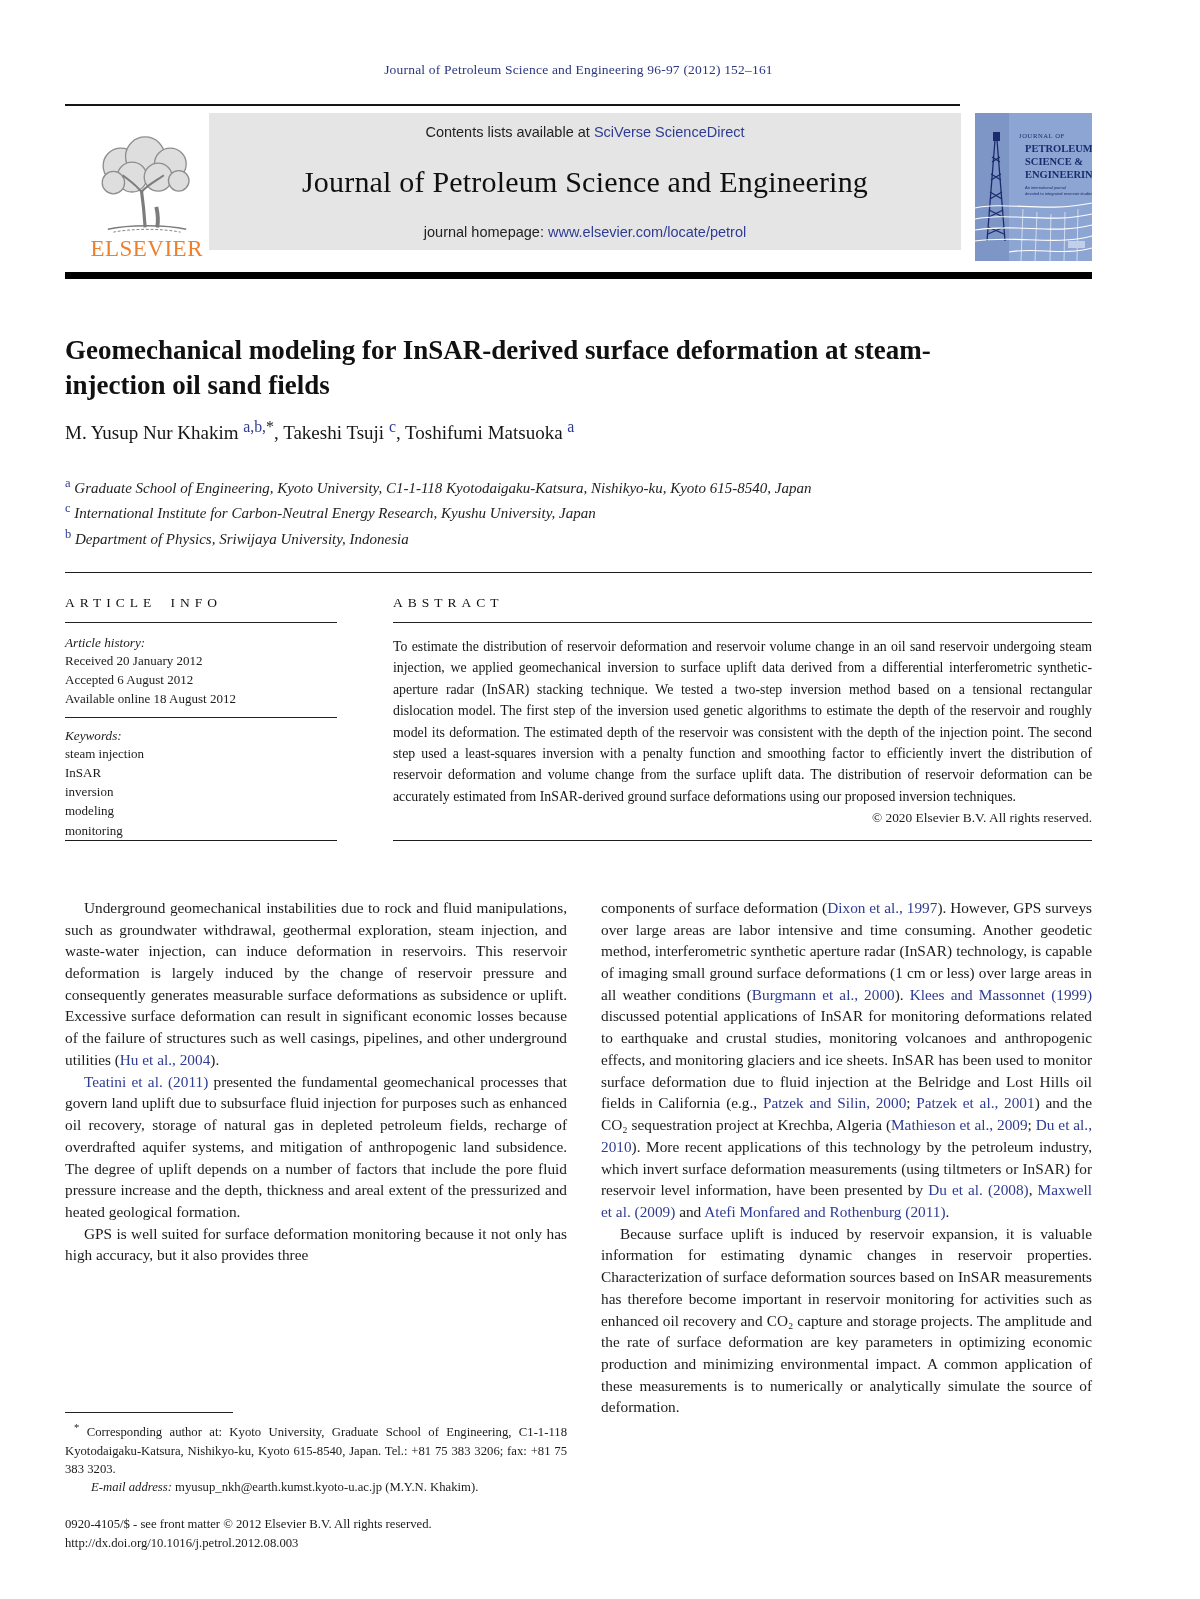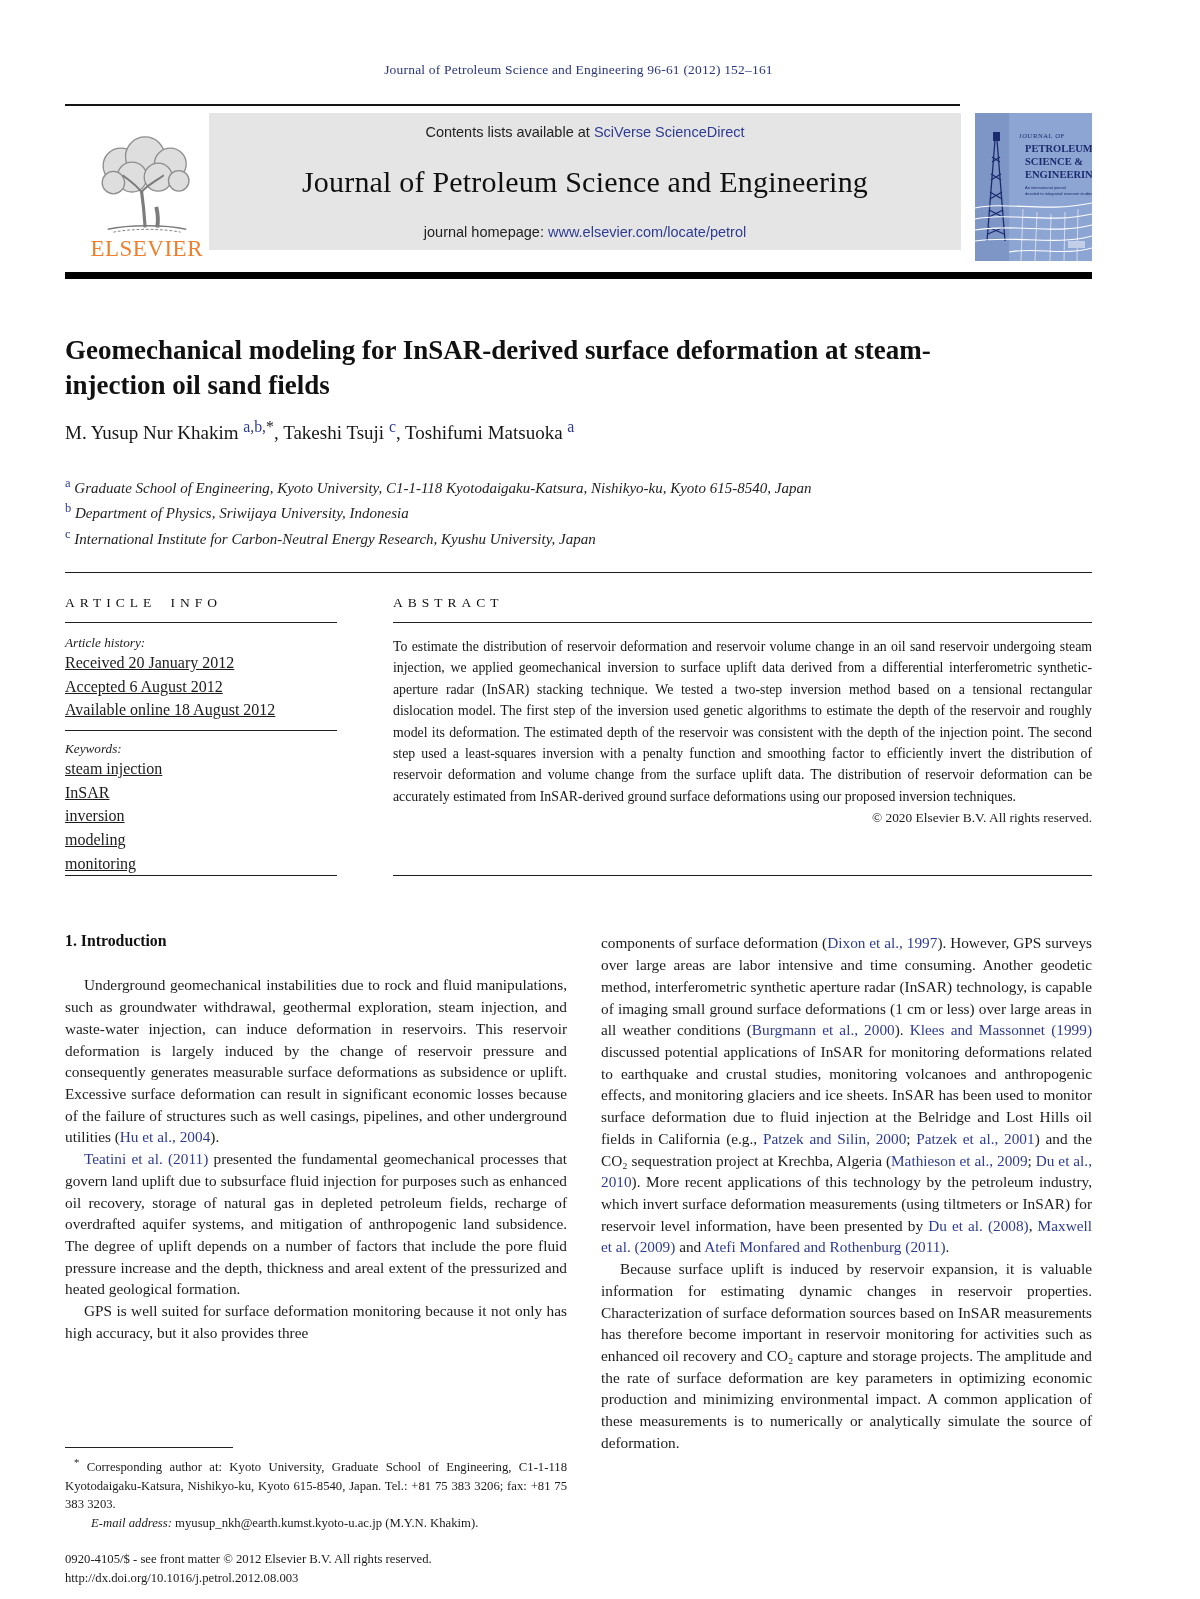--- a/index.html
+++ b/index.html
@@ -50,21 +50,21 @@
 
   .rule-full { margin-top:22px; border-top:1.6px solid #1d1d1d; }
 
   
   .info-grid { display:flex; align-items:stretch; }
   .info-col { width:272px; margin-right:56px; border-bottom:1.3px solid #1d1d1d; }
   .abs-col { flex:1; border-bottom:1.3px solid #1d1d1d; }
   .col-heading { margin-top:22px; font-size:13.5px; color:#111; letter-spacing:5px; word-spacing:6px; }
   .col-head-rule { margin-top:11px; border-top:1.3px solid #222; }
   .info-label { margin-top:12px; font-size:13.2px; font-style:italic; }
-  .info-line { font-size:16px; line-height:1.48;text-decoration:underline; }
+  .info-line { font-size:13px; line-height:1.48; }
   .info-mid-rule { margin-top:8px; margin-bottom:10px; border-top:1.3px solid #222; }
   .abs-text { margin-top:13px; font-size:13.8px; line-height:1.55; text-align:justify; color:#151515; }
   .abs-copyright { margin-top:3px; font-size:13.4px; text-align:right; }
 
   
   .body-grid { display:flex; margin-top:56px; height:656px; }
   .body-col-left { width:502px; margin-right:34px; display:flex; flex-direction:column; }
   .body-col-right { flex:1; }
   .sec-heading { font-size:15.8px; font-weight:bold; margin-bottom:24px; color:#111; }
   p.bodytext { font-size:15.3px; line-height:1.42; text-align:justify; color:#1b1b1b; }
@@ -77,21 +77,21 @@
   .fn-rule { width:168px; border-top:1.5px solid #222; margin-bottom:7px; }
   .fn-line1 { text-indent:9px; text-align:justify; }
   .fn-line2 { text-indent:26px; }
   .issn-block { margin-top:18px; font-size:12.7px; line-height:1.5; }
 </style>
 </head>
 <body>
 
 <div class="content">
 
-  <div class="running-head">Journal of Petroleum Science and Engineering 96-61 (2012) 152–161</div>
+  <div class="running-head">Journal of Petroleum Science and Engineering 96-97 (2012) 152–161</div>
 
   <div class="head-rule-top"></div>
   <div class="masthead">
 
     <div class="logo-box">
       <span>
         <svg width="112" height="98" viewBox="0 0 120 105">
           <g stroke="#8d8d8d" stroke-width="1.4" fill="#dedede">
             <circle cx="32" cy="32" r="19"></circle>
             <circle cx="58" cy="22" r="21"></circle>
@@ -152,22 +152,22 @@
         <rect x="93" y="128" width="17" height="7" fill="#c3cfe8"></rect>
       </svg>
     </div>
   </div>
   <div class="head-bar"></div>
 
   <h1 class="article-title">Geomechanical modeling for InSAR-derived surface deformation at steam-injection oil sand fields</h1>
   <div class="authors"><span>M. Yusup Nur Khakim </span><sup class="s-blue">a,b,</sup><sup class="s-dark">*</sup><span>, Takeshi Tsuji </span><sup class="s-blue">c</sup><span>, Toshifumi Matsuoka </span><sup class="s-blue">a</sup></div>
   <div class="affiliations">
     <div><sup class="s-blue">a</sup><span> Graduate School of Engineering, Kyoto University, C1-1-118 Kyotodaigaku-Katsura, Nishikyo-ku, Kyoto 615-8540, Japan</span></div>
+    <div><sup class="s-blue">c</sup><span> International Institute for Carbon-Neutral Energy Research, Kyushu University, Japan</span></div>
     <div><sup class="s-blue">b</sup><span> Department of Physics, Sriwijaya University, Indonesia</span></div>
-    <div><sup class="s-blue">c</sup><span> International Institute for Carbon-Neutral Energy Research, Kyushu University, Japan</span></div>
   </div>
 
   <div class="rule-full"></div>
 
   <div class="info-grid">
     <div class="info-col">
       <div class="col-heading">ARTICLE INFO</div>
       <div class="col-head-rule"></div>
       <div class="info-label">Article history:</div>
       <div class="info-line">Received 20 January 2012</div>
@@ -184,21 +184,20 @@
     <div class="abs-col">
       <div class="col-heading">ABSTRACT</div>
       <div class="col-head-rule"></div>
       <div class="abs-text">To estimate the distribution of reservoir deformation and reservoir volume change in an oil sand reservoir undergoing steam injection, we applied geomechanical inversion to surface uplift data derived from a differential interferometric synthetic-aperture radar (InSAR) stacking technique. We tested a two-step inversion method based on a tensional rectangular dislocation model. The first step of the inversion used genetic algorithms to estimate the depth of the reservoir and roughly model its deformation. The estimated depth of the reservoir was consistent with the depth of the injection point. The second step used a least-squares inversion with a penalty function and smoothing factor to efficiently invert the distribution of reservoir deformation and volume change from the surface uplift data. The distribution of reservoir deformation can be accurately estimated from InSAR-derived ground surface deformations using our proposed inversion techniques.</div>
       <div class="abs-copyright">© 2020 Elsevier B.V. All rights reserved.</div>
     </div>
   </div>
 
   <div class="body-grid">
     <div class="body-col-left">
-      <h2 class="sec-heading">1.  Introduction</h2>
       <p class="bodytext indent"><span>Underground geomechanical instabilities due to rock and fluid manipulations, such as groundwater withdrawal, geothermal exploration, steam injection, and waste-water injection, can induce deformation in reservoirs. This reservoir deformation is largely induced by the change of reservoir pressure and consequently generates measurable surface deformations as subsidence or uplift. Excessive surface deformation can result in significant economic losses because of the failure of structures such as well casings, pipelines, and other underground utilities (</span><span class="seg-link">Hu et al., 2004</span><span>).</span></p>
       <p class="bodytext indent"><span class="seg-link">Teatini et al. (2011)</span><span> presented the fundamental geomechanical processes that govern land uplift due to subsurface fluid injection for purposes such as enhanced oil recovery, storage of natural gas in depleted petroleum fields, recharge of overdrafted aquifer systems, and mitigation of anthropogenic land subsidence. The degree of uplift depends on a number of factors that include the pore fluid pressure increase and the depth, thickness and areal extent of the pressurized and heated geological formation.</span></p>
       <p class="bodytext indent"><span>GPS is well suited for surface deformation monitoring because it not only has high accuracy, but it also provides three</span></p>
 
       <div class="footnote">
         <div class="fn-rule"></div>
         <div class="fn-line1"><sup class="s-dark">*</sup><span> Corresponding author at: Kyoto University, Graduate School of Engineering, C1-1-118 Kyotodaigaku-Katsura, Nishikyo-ku, Kyoto 615-8540, Japan. Tel.: +81 75 383 3206; fax: +81 75 383 3203.</span></div>
         <div class="fn-line2"><span class="seg-i">E-mail address:</span><span> myusup_nkh@earth.kumst.kyoto-u.ac.jp (M.Y.N. Khakim).</span></div>
         <div class="issn-block">
           <div>0920-4105/$ - see front matter © 2012 Elsevier B.V. All rights reserved.</div>

